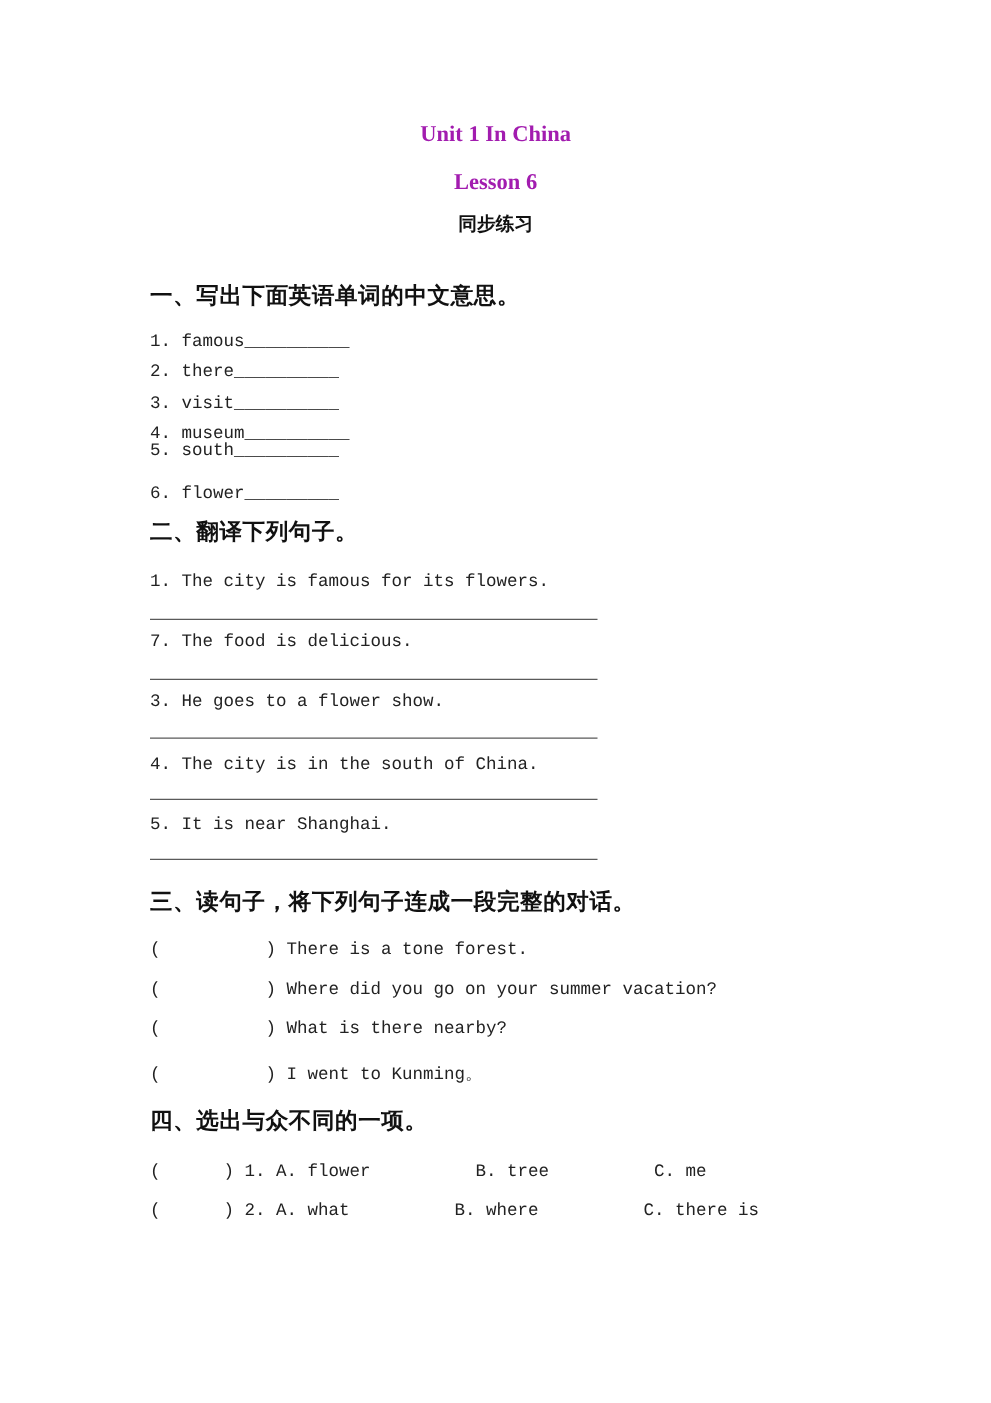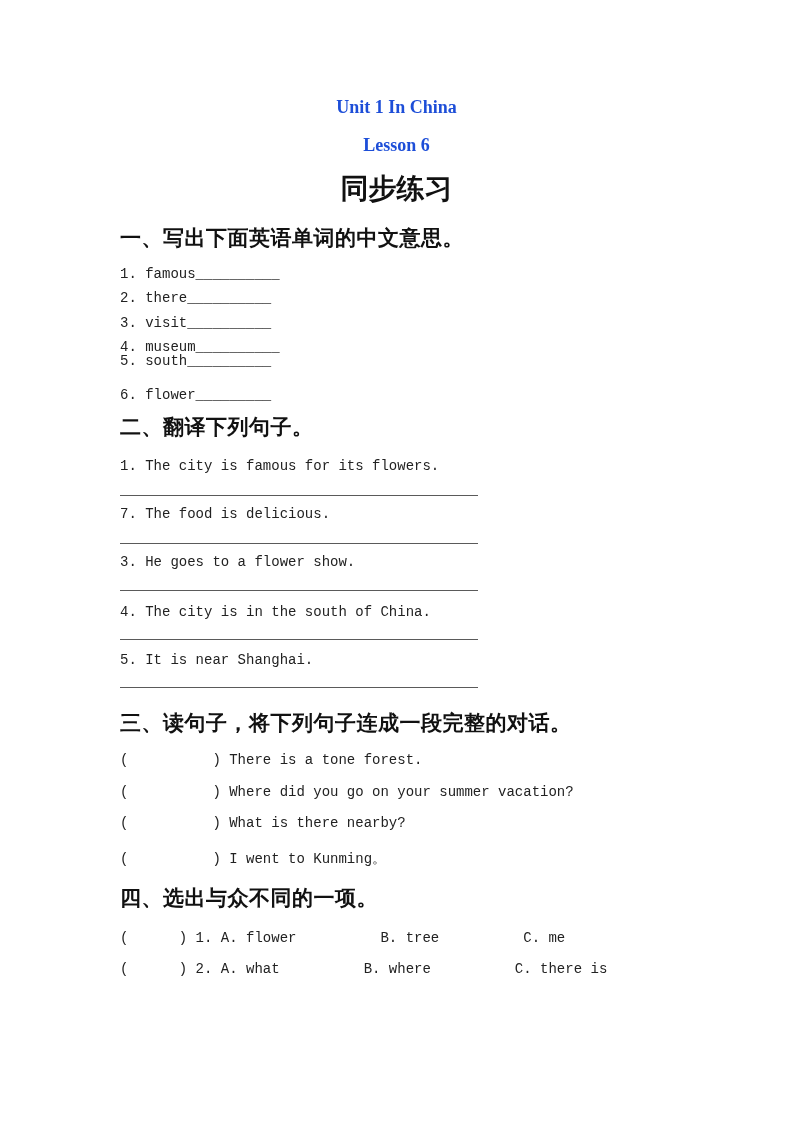--- a/index.html
+++ b/index.html
@@ -18,32 +18,32 @@
   .abs { position: absolute; left: 120px; white-space: pre; }
   .center {
     left: 0;
     width: 100%;
     text-align: center;
   }
   .title-en {
     font-family: "Liberation Serif", serif;
     font-weight: bold;
     font-size: 18px;
-    color: #1d4ed8;
+    color: #a21caf;
   }
   .title-cjk {
     font-family: "DejaVu Sans", sans-serif;
     font-weight: bold;
-    font-size: 28px;
+    font-size: 15px;
     color: #111;
   }
   .heading {
     font-family: "DejaVu Sans", sans-serif;
     font-weight: bold;
-    font-size: 21px;
+    font-size: 18px;
     letter-spacing: 0.5px;
     color: #111;
   }
   .body-text {
     font-family: Liberation Mono, monospace;
     font-size: 14px;
     color: #222;
   }
   .answer-line {
     position: absolute;

